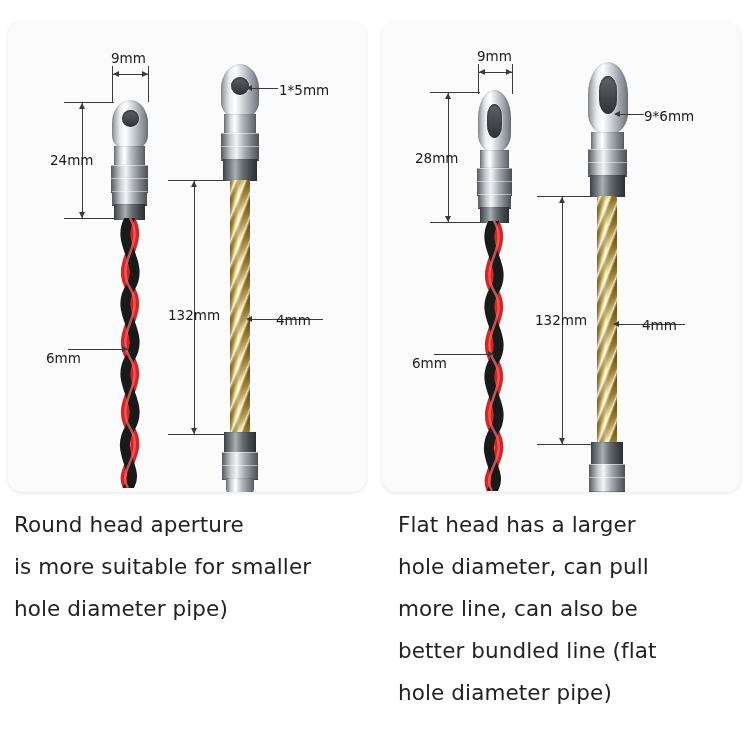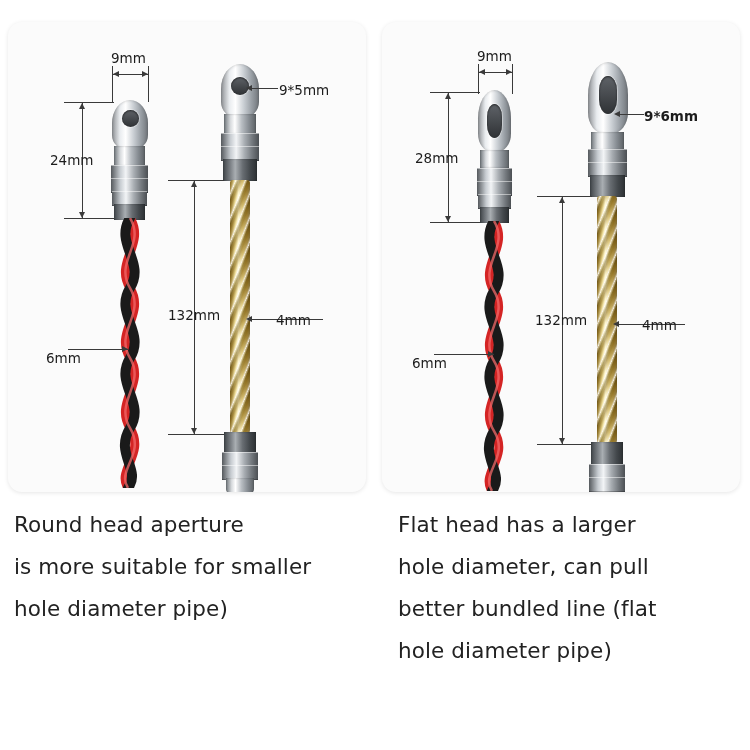--- a/index.html
+++ b/index.html
@@ -180,21 +180,21 @@
 
       <div class="steel-cable" style="left:222px; top:158px; width:20px; height:254px;"></div>
 
       <div class="ferrule dark" style="left:216px; top:410px; width:32px; height:22px;"></div>
       <div class="nutband" style="left:214px; top:430px; width:36px; height:13px;"></div>
       <div class="nutband" style="left:214px; top:443px; width:36px; height:13px;"></div>
       <div class="ferrule" style="left:218px; top:456px; width:28px; height:16px; border-radius:0 0 5px 5px;"></div>
 
       <div class="leader" style="left:240px; top:66px; width:30px;"></div>
       <div class="arrow arr-left" style="left:238px; top:63px;"></div>
-      <div class="dimtext" style="left:271px; top:60px;">9*5mm</div>
+      <div class="dimtext" style="left:271px; top:60px;">1*5mm</div>
 
       <div class="dimline hline" style="left:160px; top:158px; width:56px;"></div>
       <div class="dimline hline" style="left:160px; top:412px; width:56px;"></div>
       <div class="dimline vline" style="left:186px; top:158px; height:255px;"></div>
       <div class="arrow arr-up" style="left:183px; top:159px;"></div>
       <div class="arrow arr-down" style="left:183px; top:406px;"></div>
       <div class="dimtext" style="left:160px; top:285px;">132mm</div>
 
       <div class="leader" style="left:240px; top:297px; width:75px;"></div>
       <div class="arrow arr-left" style="left:238px; top:294px;"></div>
@@ -252,35 +252,36 @@
       <div class="ferrule dark" style="left:208px; top:153px; width:35px; height:22px;"></div>
 
       <div class="steel-cable" style="left:215px; top:174px; width:20px; height:248px;"></div>
 
       <div class="ferrule dark" style="left:209px; top:420px; width:32px; height:24px;"></div>
       <div class="nutband" style="left:207px; top:442px; width:36px; height:13px;"></div>
       <div class="nutband" style="left:207px; top:455px; width:36px; height:13px;"></div>
 
       <div class="leader" style="left:234px; top:92px; width:28px;"></div>
       <div class="arrow arr-left" style="left:232px; top:89px;"></div>
-      <div class="dimtext" style="left:262px; top:86px;font-weight:bold;">9*6mm</div>
+      <div class="dimtext" style="left:262px; top:86px;">9*6mm</div>
 
       <div class="dimline hline" style="left:155px; top:174px; width:55px;"></div>
       <div class="dimline hline" style="left:155px; top:422px; width:55px;"></div>
       <div class="dimline vline" style="left:180px; top:174px; height:249px;"></div>
       <div class="arrow arr-up" style="left:177px; top:175px;"></div>
       <div class="arrow arr-down" style="left:177px; top:416px;"></div>
       <div class="dimtext" style="left:153px; top:290px;">132mm</div>
 
       <div class="leader" style="left:233px; top:302px; width:70px;"></div>
       <div class="arrow arr-left" style="left:231px; top:299px;"></div>
       <div class="dimtext" style="left:260px; top:295px;">4mm</div>
     </div>
 
     <div class="caption">
       <div>Flat head has a larger</div>
       <div>hole diameter, can pull</div>
+      <div>more line, can also be</div>
       <div>better bundled line (flat</div>
       <div>hole diameter pipe)</div>
     </div>
   </div>
 
 </div>
 
 </body></html>

